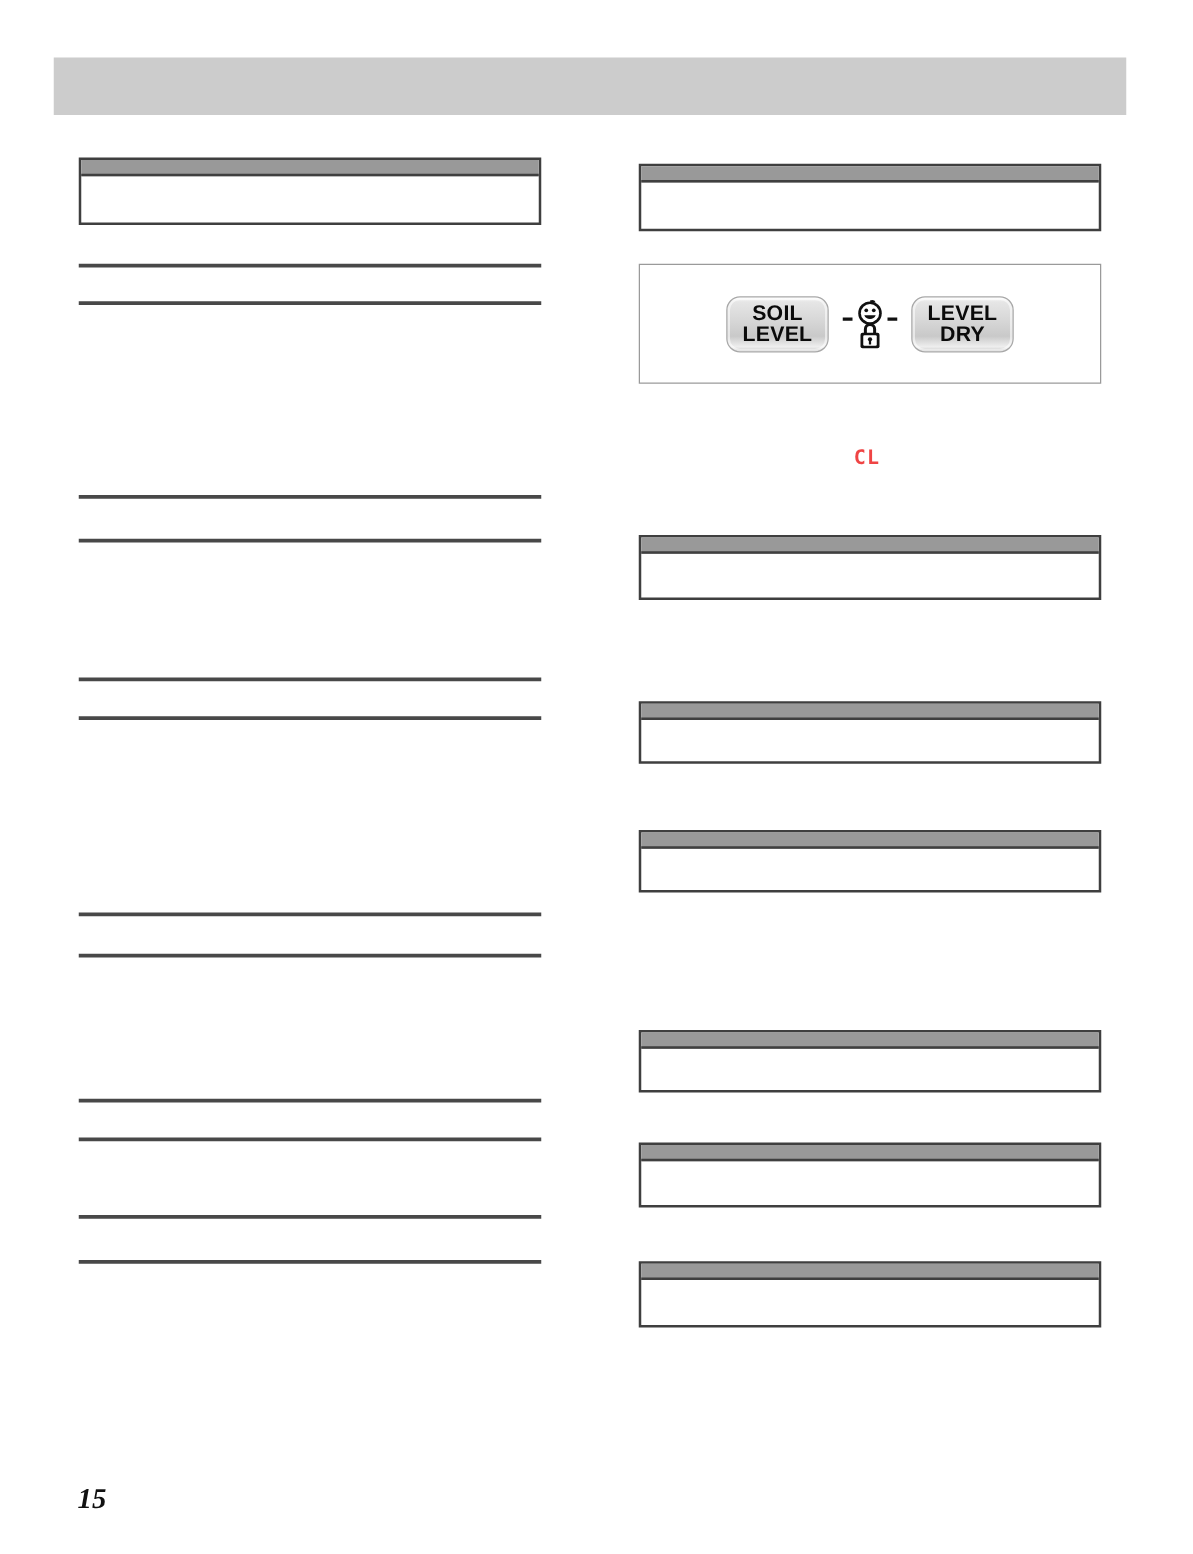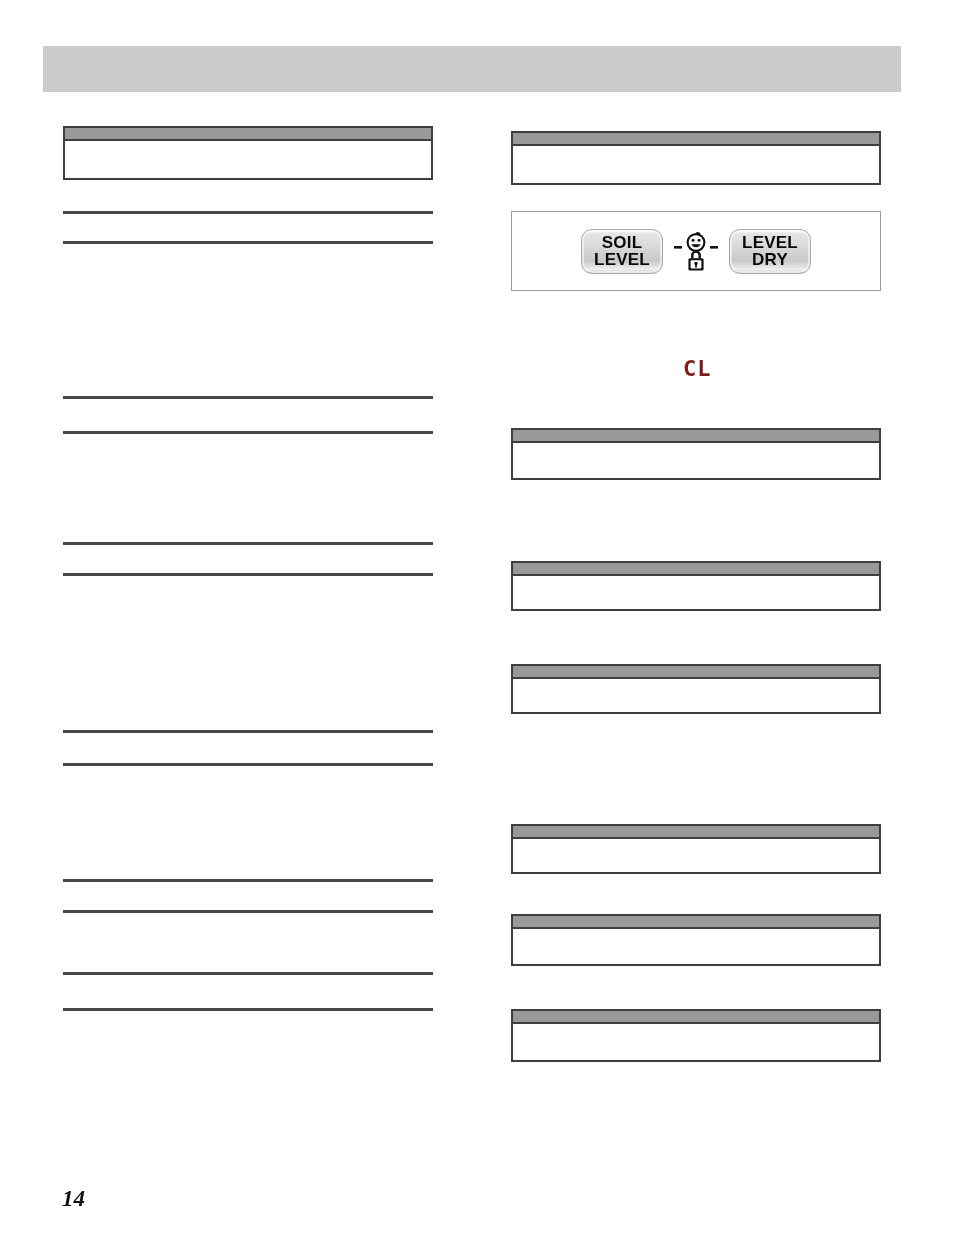--- a/index.html
+++ b/index.html
@@ -90,21 +90,21 @@
     color: #1a1a1a;
     line-height: 13px;
   }
 
   
   .panel {
     position: absolute;
     left: 511px;
     top: 211px;
     width: 370px;
-    height: 80px;
+    height: 96px;
     border: 1px solid #9a9a9a;
     background: #ffffff;
   }
   .panel-inner {
     position: absolute;
     left: 0; right: 0; top: 0; bottom: 0;
     display: flex;
     align-items: center;
     justify-content: center;
     gap: 11px;
@@ -141,23 +141,23 @@
     align-items: center;
     justify-content: center;
   }
 
   
   .seg-display {
     position: absolute;
     left: 683px;
     top: 356px;
     font-family: "DejaVu Sans Mono", monospace;
-    font-size: 22px;
-    font-weight: bold;
-    color: #7f1d1d;
+    font-size: 16px;
+    font-weight: bold;
+    color: #ef4444;
     letter-spacing: 1px;
   }
 
   
   .page-num {
     position: absolute;
     left: 62px;
     top: 1186px;
     font-family: "Liberation Serif", serif;
     font-style: italic;
@@ -298,15 +298,15 @@
 
       <div class="pbtn">
         <span>LEVEL</span>
         <span>DRY</span>
       </div>
     </div>
   </div>
 
   <div class="seg-display">CL</div>
 
-  <div class="page-num">14</div>
+  <div class="page-num">15</div>
 
 </div>
 
 </body></html>

